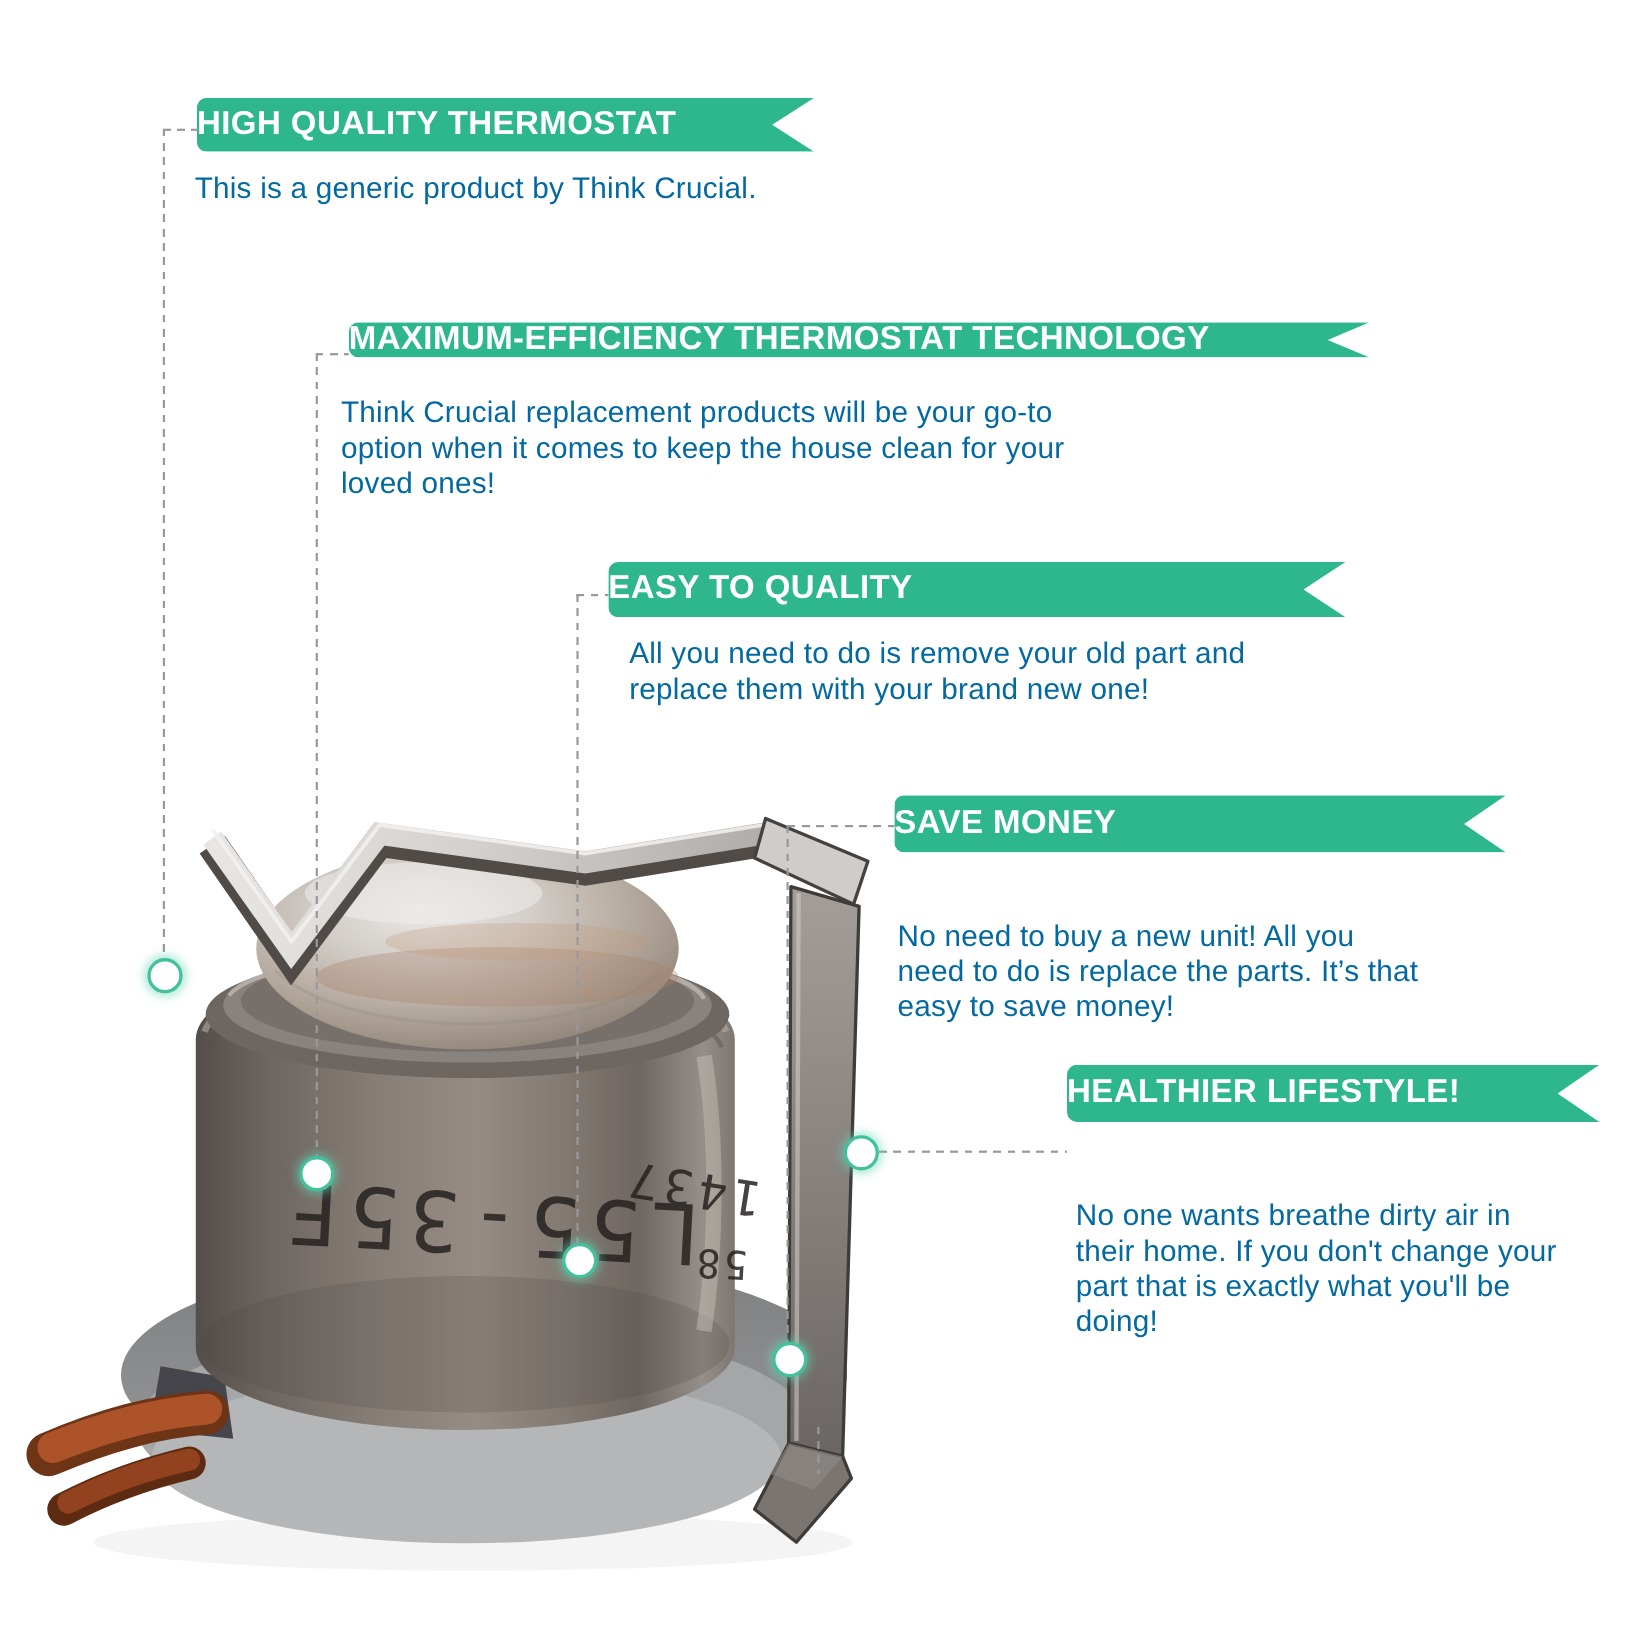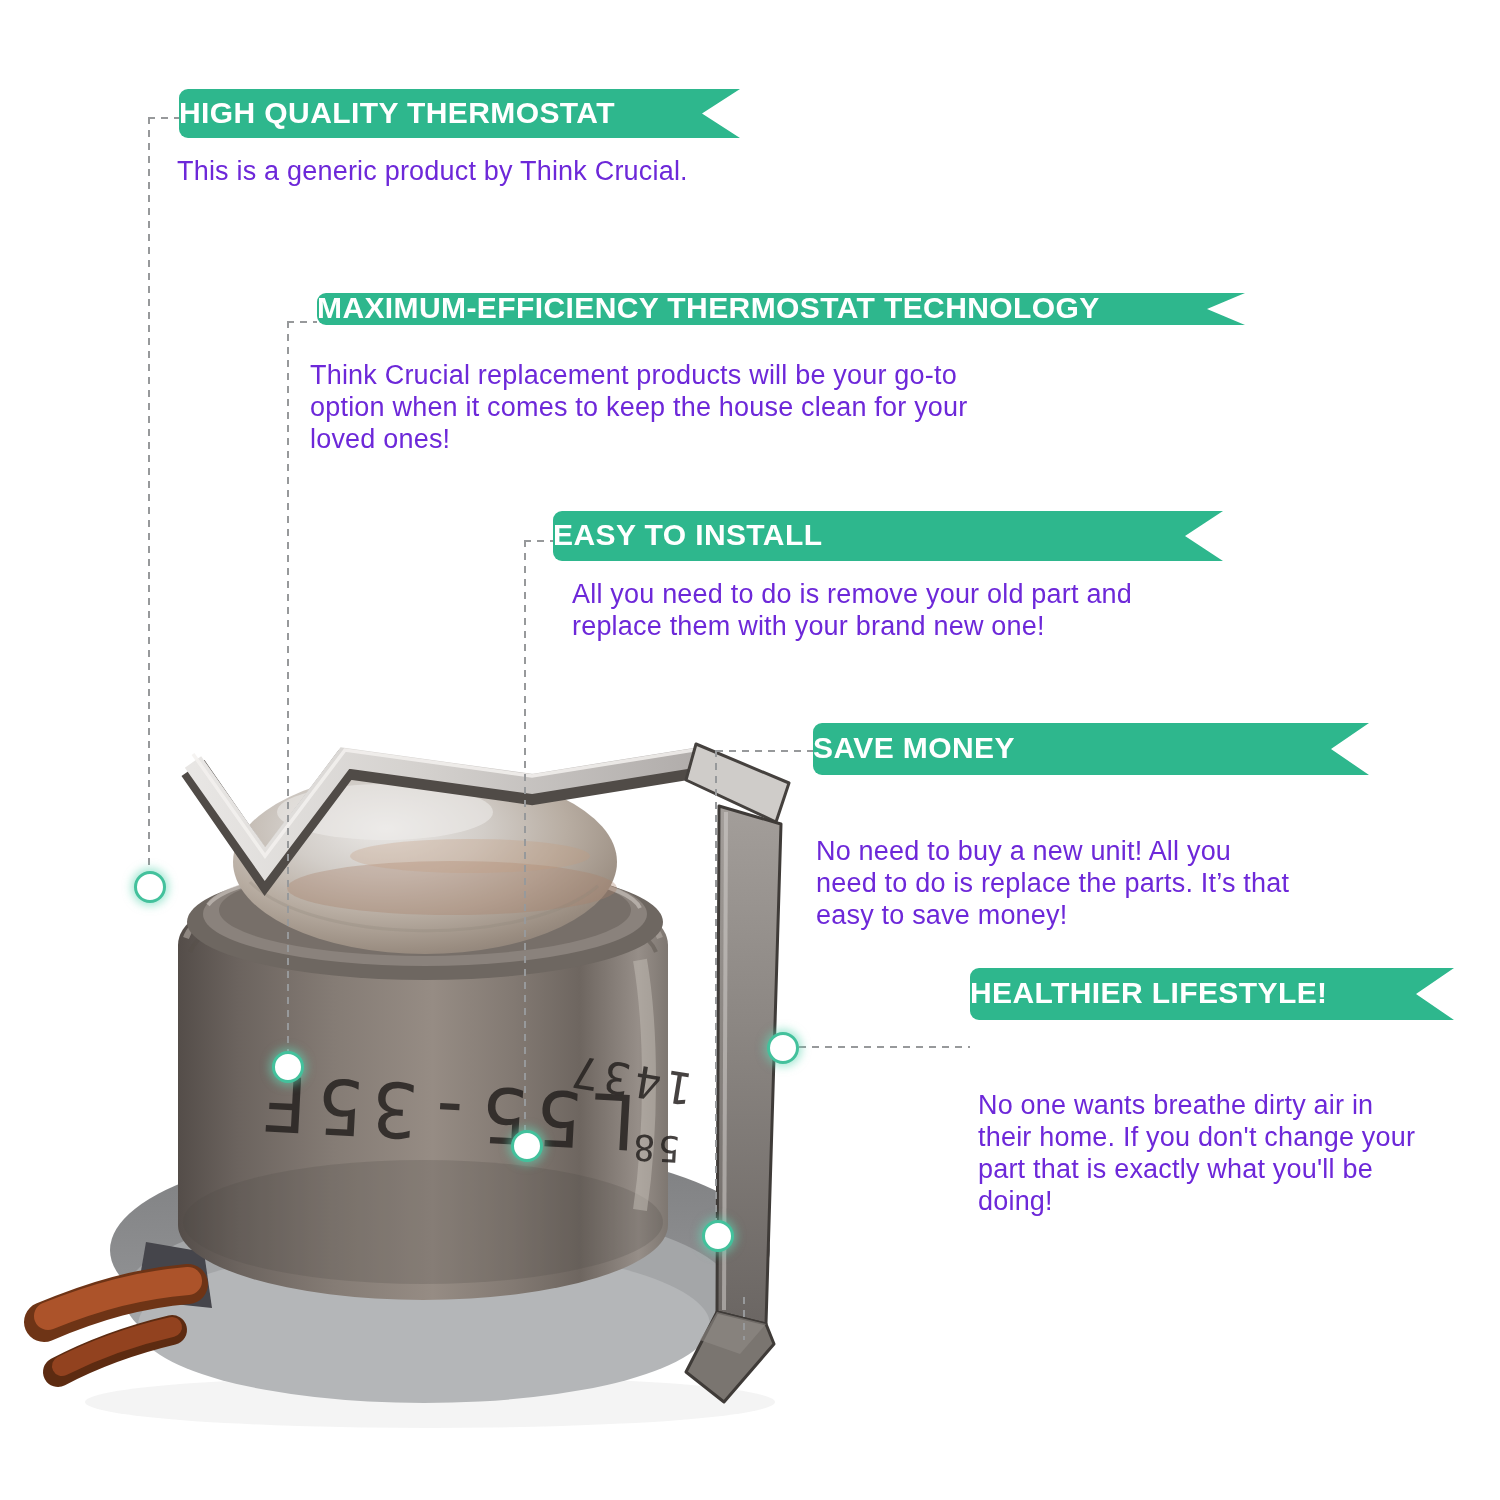--- a/index.html
+++ b/index.html
@@ -13,21 +13,21 @@
           clip-path:polygon(0 0,100% 0,calc(100% - 38px) 50%,100% 100%,0 100%);}
   .ribbon .ribbon-label{color:#ffffff;font-weight:bold;font-size:30px;letter-spacing:.4px;
           white-space:nowrap;line-height:1;padding-bottom:2px;}
   .r1{left:179px;top:89px;width:561px;height:49px;}
   .r2{left:317px;top:293px;width:928px;height:32px;}
   .r3{left:553px;top:511px;width:670px;height:50px;}
   .r4{left:813px;top:723px;width:556px;height:52px;}
   .r5{left:970px;top:968px;width:484px;height:52px;}
 
   
-  .desc{position:absolute;margin:0;font-size:27px;line-height:32px;color:#6d28d9;
+  .desc{position:absolute;margin:0;font-size:27px;line-height:32px;color:#0369a1;
         white-space:pre-line;letter-spacing:.2px;}
   .d1{left:177px;top:155px;width:640px;}
   .d2{left:310px;top:359px;width:800px;}
   .d3{left:572px;top:578px;width:700px;}
   .d4{left:816px;top:835px;width:620px;}
   .d5{left:978px;top:1089px;width:520px;}
 
   
   .vline{position:absolute;width:2px;
          background:repeating-linear-gradient(to bottom,#97999b 0 7px,transparent 7px 13px);}
@@ -177,21 +177,21 @@
     <div class="ribbon r2">
       <span class="ribbon-label">MAXIMUM-EFFICIENCY THERMOSTAT TECHNOLOGY</span>
     </div>
     <p class="desc d2">Think Crucial replacement products will be your go-to
 option when it comes to keep the house clean for your
 loved ones!</p>
   </section>
 
   <section class="feature">
     <div class="ribbon r3">
-      <span class="ribbon-label">EASY TO INSTALL</span>
+      <span class="ribbon-label">EASY TO QUALITY</span>
     </div>
     <p class="desc d3">All you need to do is remove your old part and
 replace them with your brand new one!</p>
   </section>
 
   <section class="feature">
     <div class="ribbon r4">
       <span class="ribbon-label">SAVE MONEY</span>
     </div>
     <p class="desc d4">No need to buy a new unit! All you

